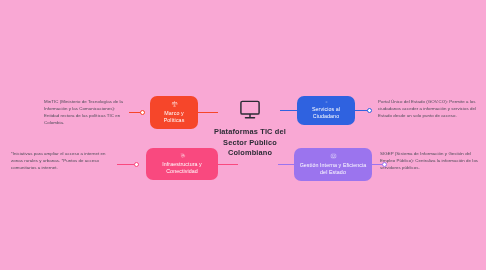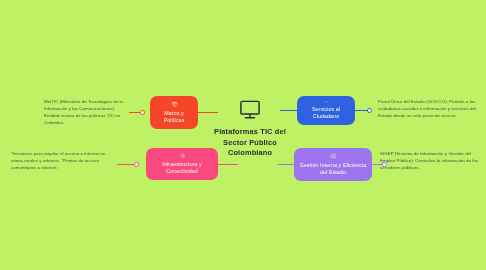--- a/index.html
+++ b/index.html
@@ -10,21 +10,21 @@
     width: 486px;
     height: 270px;
     background: #ffffff;
     font-family: "Liberation Sans", sans-serif;
     overflow: hidden;
   }
   .canvas {
     position: relative;
     width: 486px;
     height: 270px;
-    background: #bef264;
+    background: #f9a8d4;
     text-decoration: underline;
   }
 
   
   .center-node {
     position: absolute;
     left: 207px;
     top: 100px;
     width: 86px;
     text-align: center;

